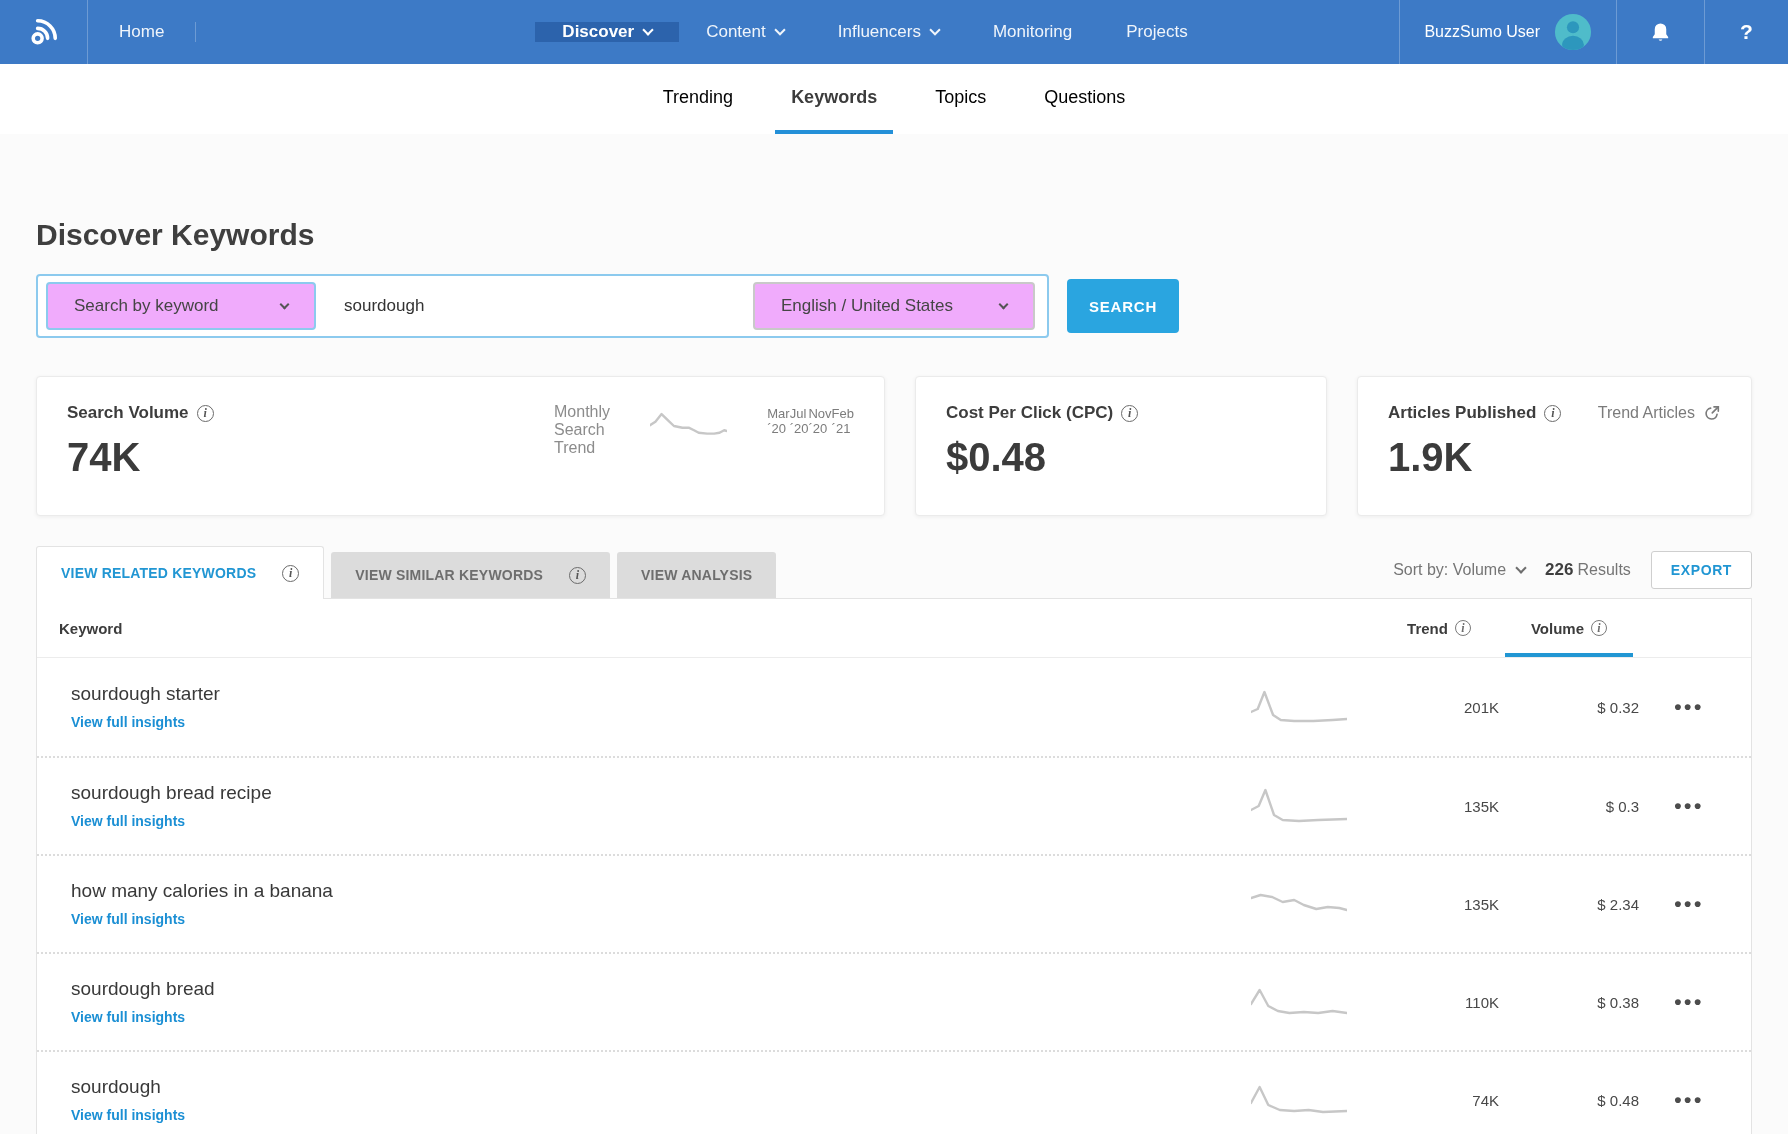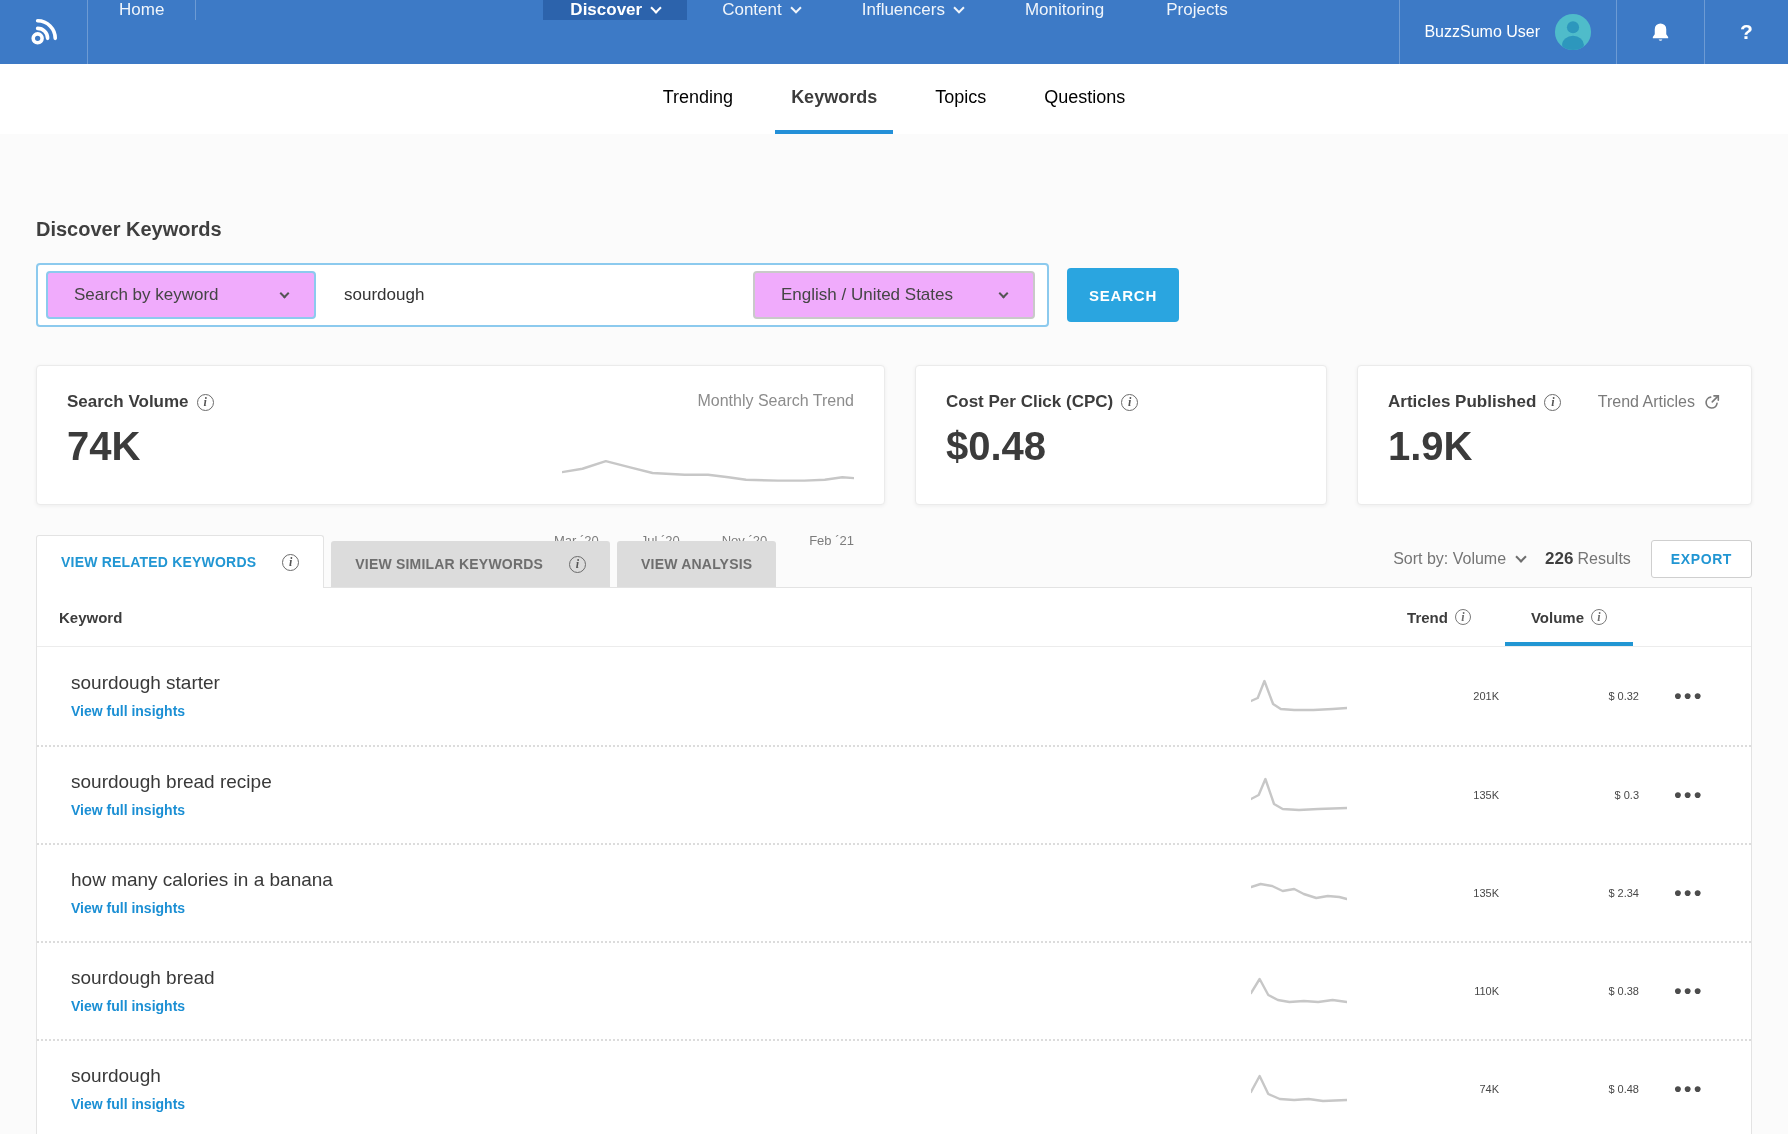--- a/index.html
+++ b/index.html
@@ -3,21 +3,21 @@
 <meta charset="utf-8">
 <style>
   * { margin:0; padding:0; box-sizing:border-box; }
   html,body { width:1788px; height:1134px; overflow:hidden; background:#fff;
     font-family:"Liberation Sans", sans-serif; }
 
   
   .topnav { height:64px; background:#3d7ac6; display:flex; align-items:stretch; color:#fff; }
   .logo-box { width:88px; display:flex; align-items:center; justify-content:center;
     border-right:1px solid rgba(255,255,255,.25); cursor:pointer; }
-  .nav-items { display:flex; align-items:flex-start;gap:8px; }
+  .nav-items { display:flex; align-items:center; }
   .nav-item { display:flex; align-items:center; gap:10px; padding:0 27px; font-size:17px;
     color:rgba(255,255,255,.92); cursor:pointer; }
   .nav-item.first { padding:0 31px; border-right:1px solid rgba(255,255,255,.25); margin-right:339px; }
   .nav-item.active { background:#2c63ac; font-weight:bold; color:#fff; }
   .chev { display:inline-block; width:8px; height:8px; border-right:2.5px solid currentColor;
     border-bottom:2.5px solid currentColor; transform:rotate(45deg); margin-top:-5px; }
   .nav-right { margin-left:auto; display:flex; align-items:stretch; }
   .nav-user { display:flex; align-items:center; gap:14px; padding:0 24px; font-size:16px;
     border-left:1px solid rgba(255,255,255,.25); cursor:pointer; }
   .nav-bell { width:88px; display:flex; align-items:center; justify-content:center;
@@ -26,21 +26,21 @@
     border-left:1px solid rgba(255,255,255,.25); font-size:21px; font-weight:bold; cursor:pointer; }
 
   
   .tabbar { height:70px; background:#fff; display:flex; justify-content:center; gap:26px; }
   .tab { display:flex; align-items:center; padding:0 16px; font-size:18px; color:#000000;
     border-bottom:4px solid transparent; cursor:pointer; }
   .tab.active { color:#3c3c3c; font-weight:bold; border-bottom-color:#2490d8; }
 
   
   .content { padding:0 36px; background:#fbfbfb; height:1000px; }
-  .page-title { padding-top:84px; font-size:20px; font-weight:bold; color:#3f3f3f; }
+  .page-title { padding-top:84px; font-size:30px; font-weight:bold; color:#3f3f3f; }
 
   .search-row { display:flex; align-items:stretch; gap:18px; margin-top:22px; height:64px; }
   .search-box { width:1013px; display:flex; align-items:center; background:#fff;
     border:2px solid #8ccaee; border-radius:4px; padding:0 12px 0 8px; }
   .sel { height:48px; display:flex; align-items:center; justify-content:space-between;
     padding:0 26px; font-size:17px; color:#454545; background:#f0abfc; border-radius:4px; cursor:pointer; }
   .sel .chev { border-width:2px; color:#555; width:7px; height:7px; margin-top:-3px; }
   .mode-select { width:270px; border:2px solid #8ccaee; }
   .lang-select { width:282px; border:2px solid #c9c9c9; margin-left:auto; }
   .query-input { flex:1; margin-left:28px; border:none; outline:none; font-size:17px;
@@ -55,21 +55,21 @@
     box-shadow:0 1px 4px rgba(0,0,0,.06); padding:26px 30px; }
   .card-volume { width:849px; display:flex; }
   .card-cpc { width:412px; }
   .card-articles { flex:1; }
   .stat-label-row { display:flex; align-items:center; gap:8px; font-size:17px; font-weight:bold; color:#3d3d3d; }
   .stat-value { margin-top:12px; font-size:40px; font-weight:bold; color:#3b3b3b; }
   .iic { flex:none; width:17px; height:17px; border:1px solid #6b6b6b; border-radius:50%;
     display:inline-flex; align-items:center; justify-content:center; color:#555; cursor:pointer; }
   .iic::after { content:"i"; font-family:"Liberation Serif", serif; font-style:italic;
     font-size:12px; font-weight:bold; line-height:1; }
-  .cv-right { margin-left:auto; width:300px; display:flex; flex-direction:column; align-items:flex-end;gap:40px; }
+  .cv-right { margin-left:auto; width:300px; display:flex; flex-direction:row; align-items:flex-start;gap:40px; }
   .trend-title { font-size:16px; color:#8c8c8c; }
   .spark-main { width:292px; height:34px; margin-top:6px; }
   .spark-main svg { width:100%; height:100%; }
   .ticks { width:100%; display:flex; justify-content:space-between; font-size:13px; color:#7c7c7c; margin-top:3px; }
   .view-articles { margin-left:auto; display:flex; align-items:center; gap:8px;
     font-weight:normal; font-size:16px; color:#7b7b7b; cursor:pointer; }
 
   
   .results-head { display:flex; align-items:flex-end; margin-top:30px; }
   .rtabs { display:flex; gap:7px; align-items:flex-end; }
@@ -101,21 +101,21 @@
   .th-cpc { width:140px; }
   .th-menu { width:100px; }
   .trow { display:flex; align-items:center; height:98px; padding:0 12px 0 22px; }
   .trow + .trow { border-top:2px dotted #dcdcdc; }
   .trow-main { flex:1; padding-left:12px; }
   .trow-title { font-size:19px; color:#393939; }
   .trow-link { display:inline-block; margin-top:9px; font-size:14px; font-weight:bold;
     color:#1b8fd4; cursor:pointer; }
   .tc-trend { width:120px; display:flex; justify-content:center; }
   .tc-trend svg { width:96px; height:40px; }
-  .tc-volume, .tc-cpc { width:140px; text-align:right; font-size:11px; color:#484848; }
+  .tc-volume, .tc-cpc { width:140px; text-align:right; font-size:15px; color:#484848; }
   .tc-menu { width:100px; text-align:center; }
   .dots { font-size:21px; letter-spacing:2.5px; color:#4c4c4c; font-weight:bold;
     line-height:1; cursor:pointer; }
 </style>
 </head>
 <body>
 
 <div class="topnav">
   <div class="logo-box">
     <span style="display:flex">

